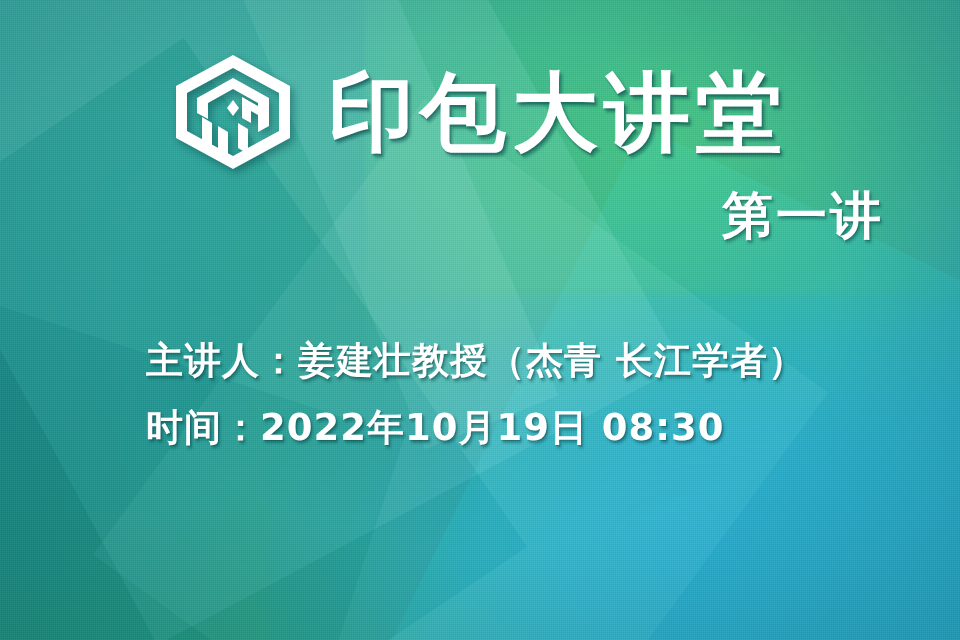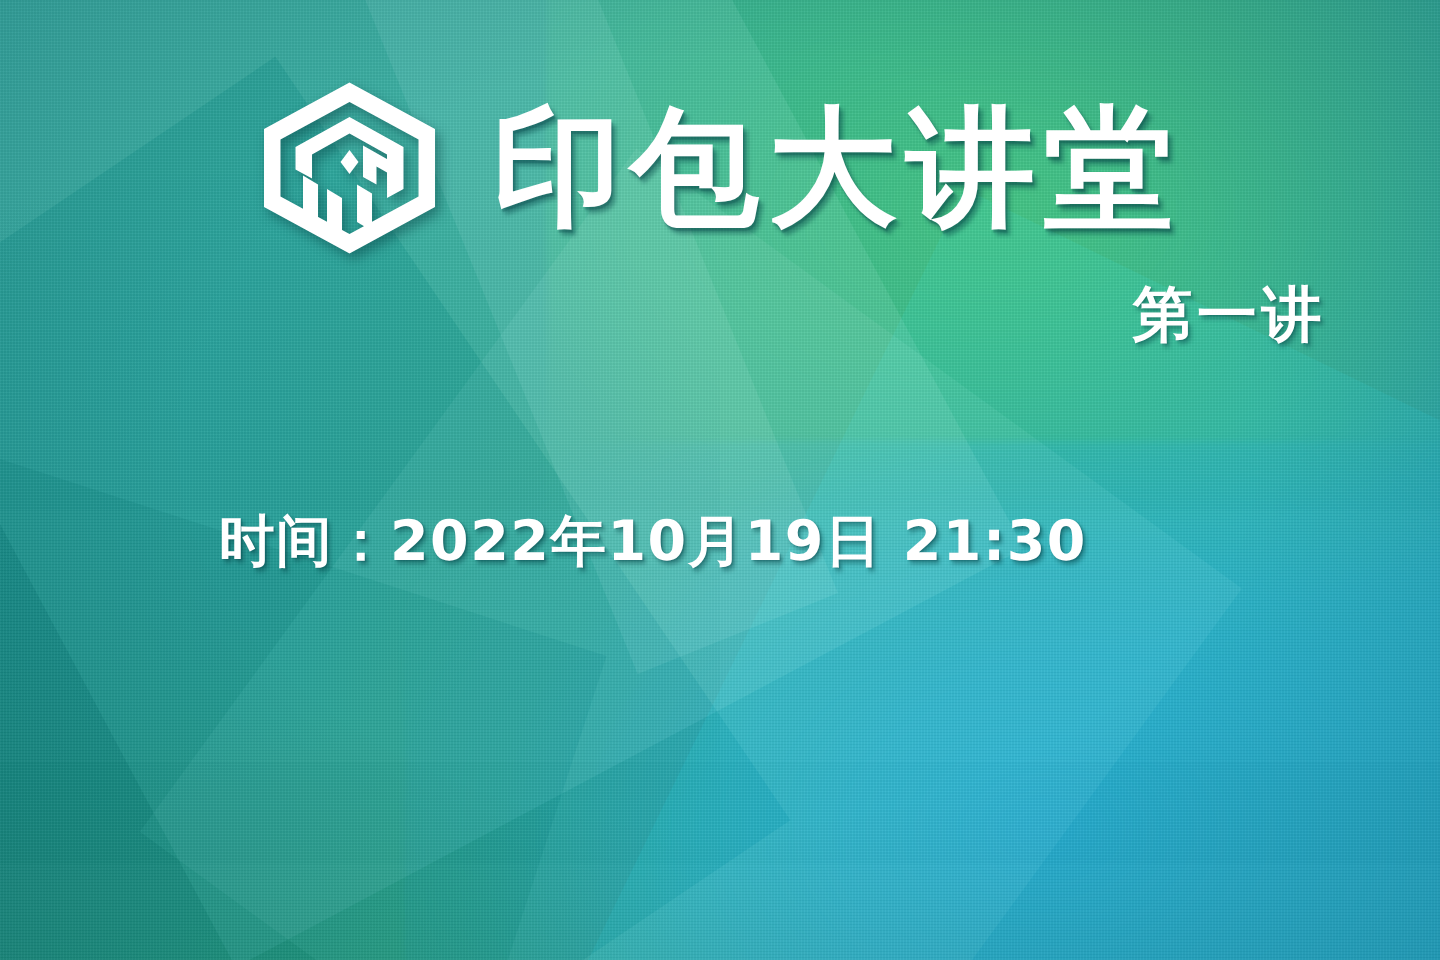--- a/index.html
+++ b/index.html
@@ -192,21 +192,21 @@
        1px 2px 1px rgba(0,60,66,0.30);
   }
 
   .subtitle {
     position: absolute;
     left: 0;
     top: 182px;
     width: 884px;
     text-align: right;
     font-family: "DejaVu Sans", "Liberation Sans", sans-serif;
-    font-size: 40px;
+    font-size: 51px;
     font-weight: bold;
     color: #ffffff;
     letter-spacing: 3px;
     white-space: nowrap;
     text-shadow:
        2px 3px 3px rgba(0,60,66,0.38),
        1px 1px 1px rgba(0,60,66,0.28);
   }
 
   
@@ -273,17 +273,18 @@
           </g>
         </svg>
       </div>
 
       <div class="title">印包大讲堂</div>
     </div>
 
     <div class="subtitle">第一讲</div>
 
     <div class="details">
-      <div class="detail-line">时间：2022年10月19日 21:30</div>
+      <div class="detail-line">主讲人：姜建壮教授（杰青 长江学者）</div>
+      <div class="detail-line">时间：2022年10月19日 08:30</div>
     </div>
 
   </div>
 </div>
 
 </body></html>

